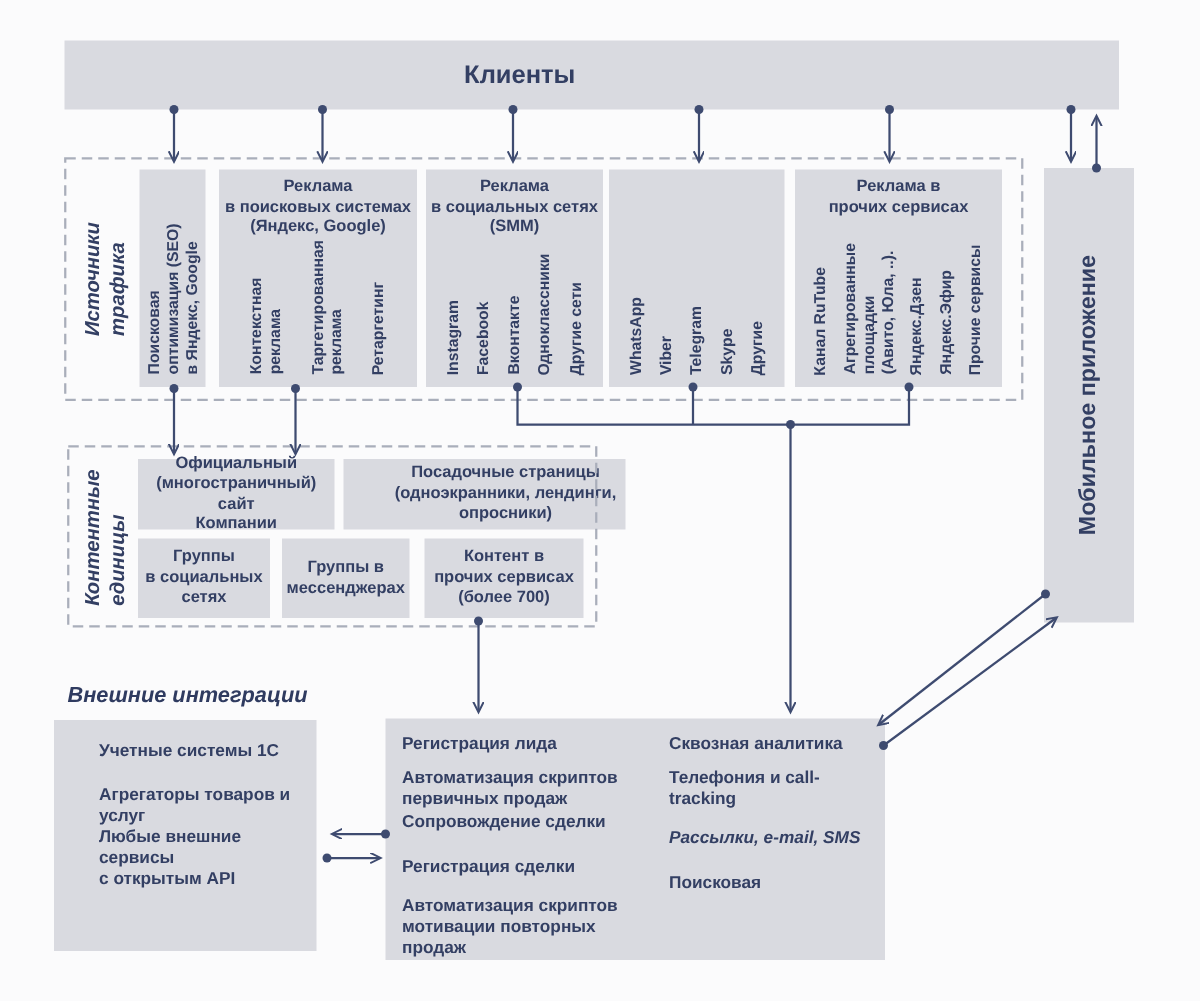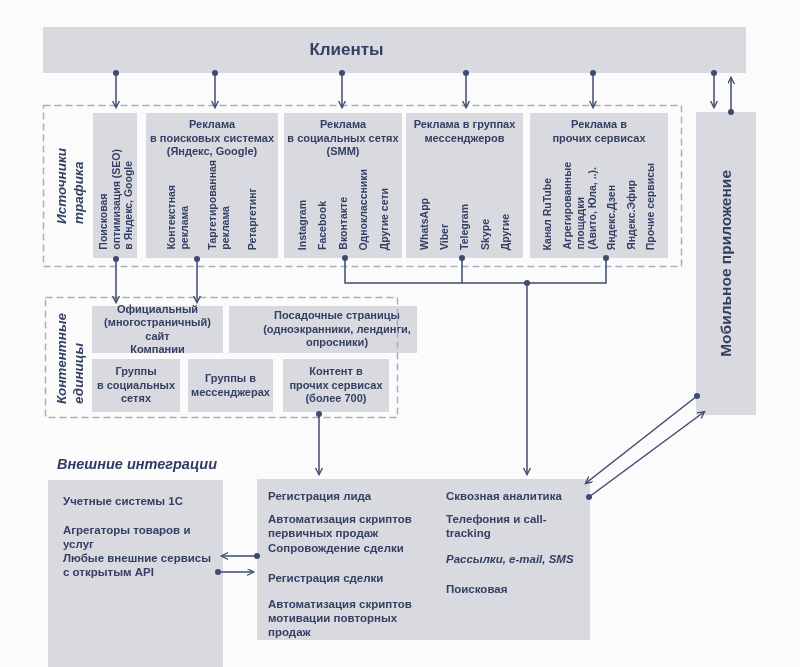--- a/index.html
+++ b/index.html
@@ -93,22 +93,20 @@
     <div class="vitems">
       <span class="vtext">Instagram</span>
       <span class="vtext">Facebook</span>
       <span class="vtext">Вконтакте</span>
       <span class="vtext">Одноклассники</span>
       <span class="vtext">Другие сети</span>
     </div>
   </div>
 
   <div class="gbox" style="left:406px;top:113px;width:117px;height:145px;">
-    <div class="btitle">Реклама в группах
-мессенджеров</div>
     <div class="vitems">
       <span class="vtext">WhatsApp</span>
       <span class="vtext">Viber</span>
       <span class="vtext">Telegram</span>
       <span class="vtext">Skype</span>
       <span class="vtext">Другие</span>
     </div>
   </div>
 
   <div class="gbox" style="left:530px;top:113px;width:138px;height:145px;">
@@ -142,22 +140,22 @@
 опросники)</div>
   <div class="cbox" style="left:92px;top:359px;width:88px;height:53px;">Группы
 в социальных
 сетях</div>
   <div class="cbox" style="left:188px;top:359px;width:85px;height:53px;">Группы в
 мессенджерах</div>
   <div class="cbox" style="left:283px;top:359px;width:106px;height:53px;">Контент в
 прочих сервисах
 (более 700)</div>
 
-  <div class="seclabel" style="left:57px;top:456px;">Внешние интеграции</div>
-  <div class="gbox" style="left:48px;top:480px;width:175px;height:188px;padding:14px 0 0 15px;box-sizing:border-box;">
+  <div class="seclabel" style="left:45px;top:456px;">Внешние интеграции</div>
+  <div class="gbox" style="left:36px;top:480px;width:175px;height:154px;padding:14px 0 0 30px;box-sizing:border-box;">
     <div class="item" style="margin-bottom:15px;">Учетные системы 1С</div>
     <div class="item" style="">Агрегаторы товаров и услуг</div>
     <div class="item">Любые внешние сервисы
 с открытым API</div>
   </div>
 
   <div class="gbox" style="left:257px;top:479px;width:333px;height:161px;"></div>
   <div style="position:absolute;left:268px;top:489px;width:172px;">
     <div class="item" style="margin-bottom:9px;">Регистрация лида</div>
     <div class="item" style="margin-bottom:1px;">Автоматизация скриптов

